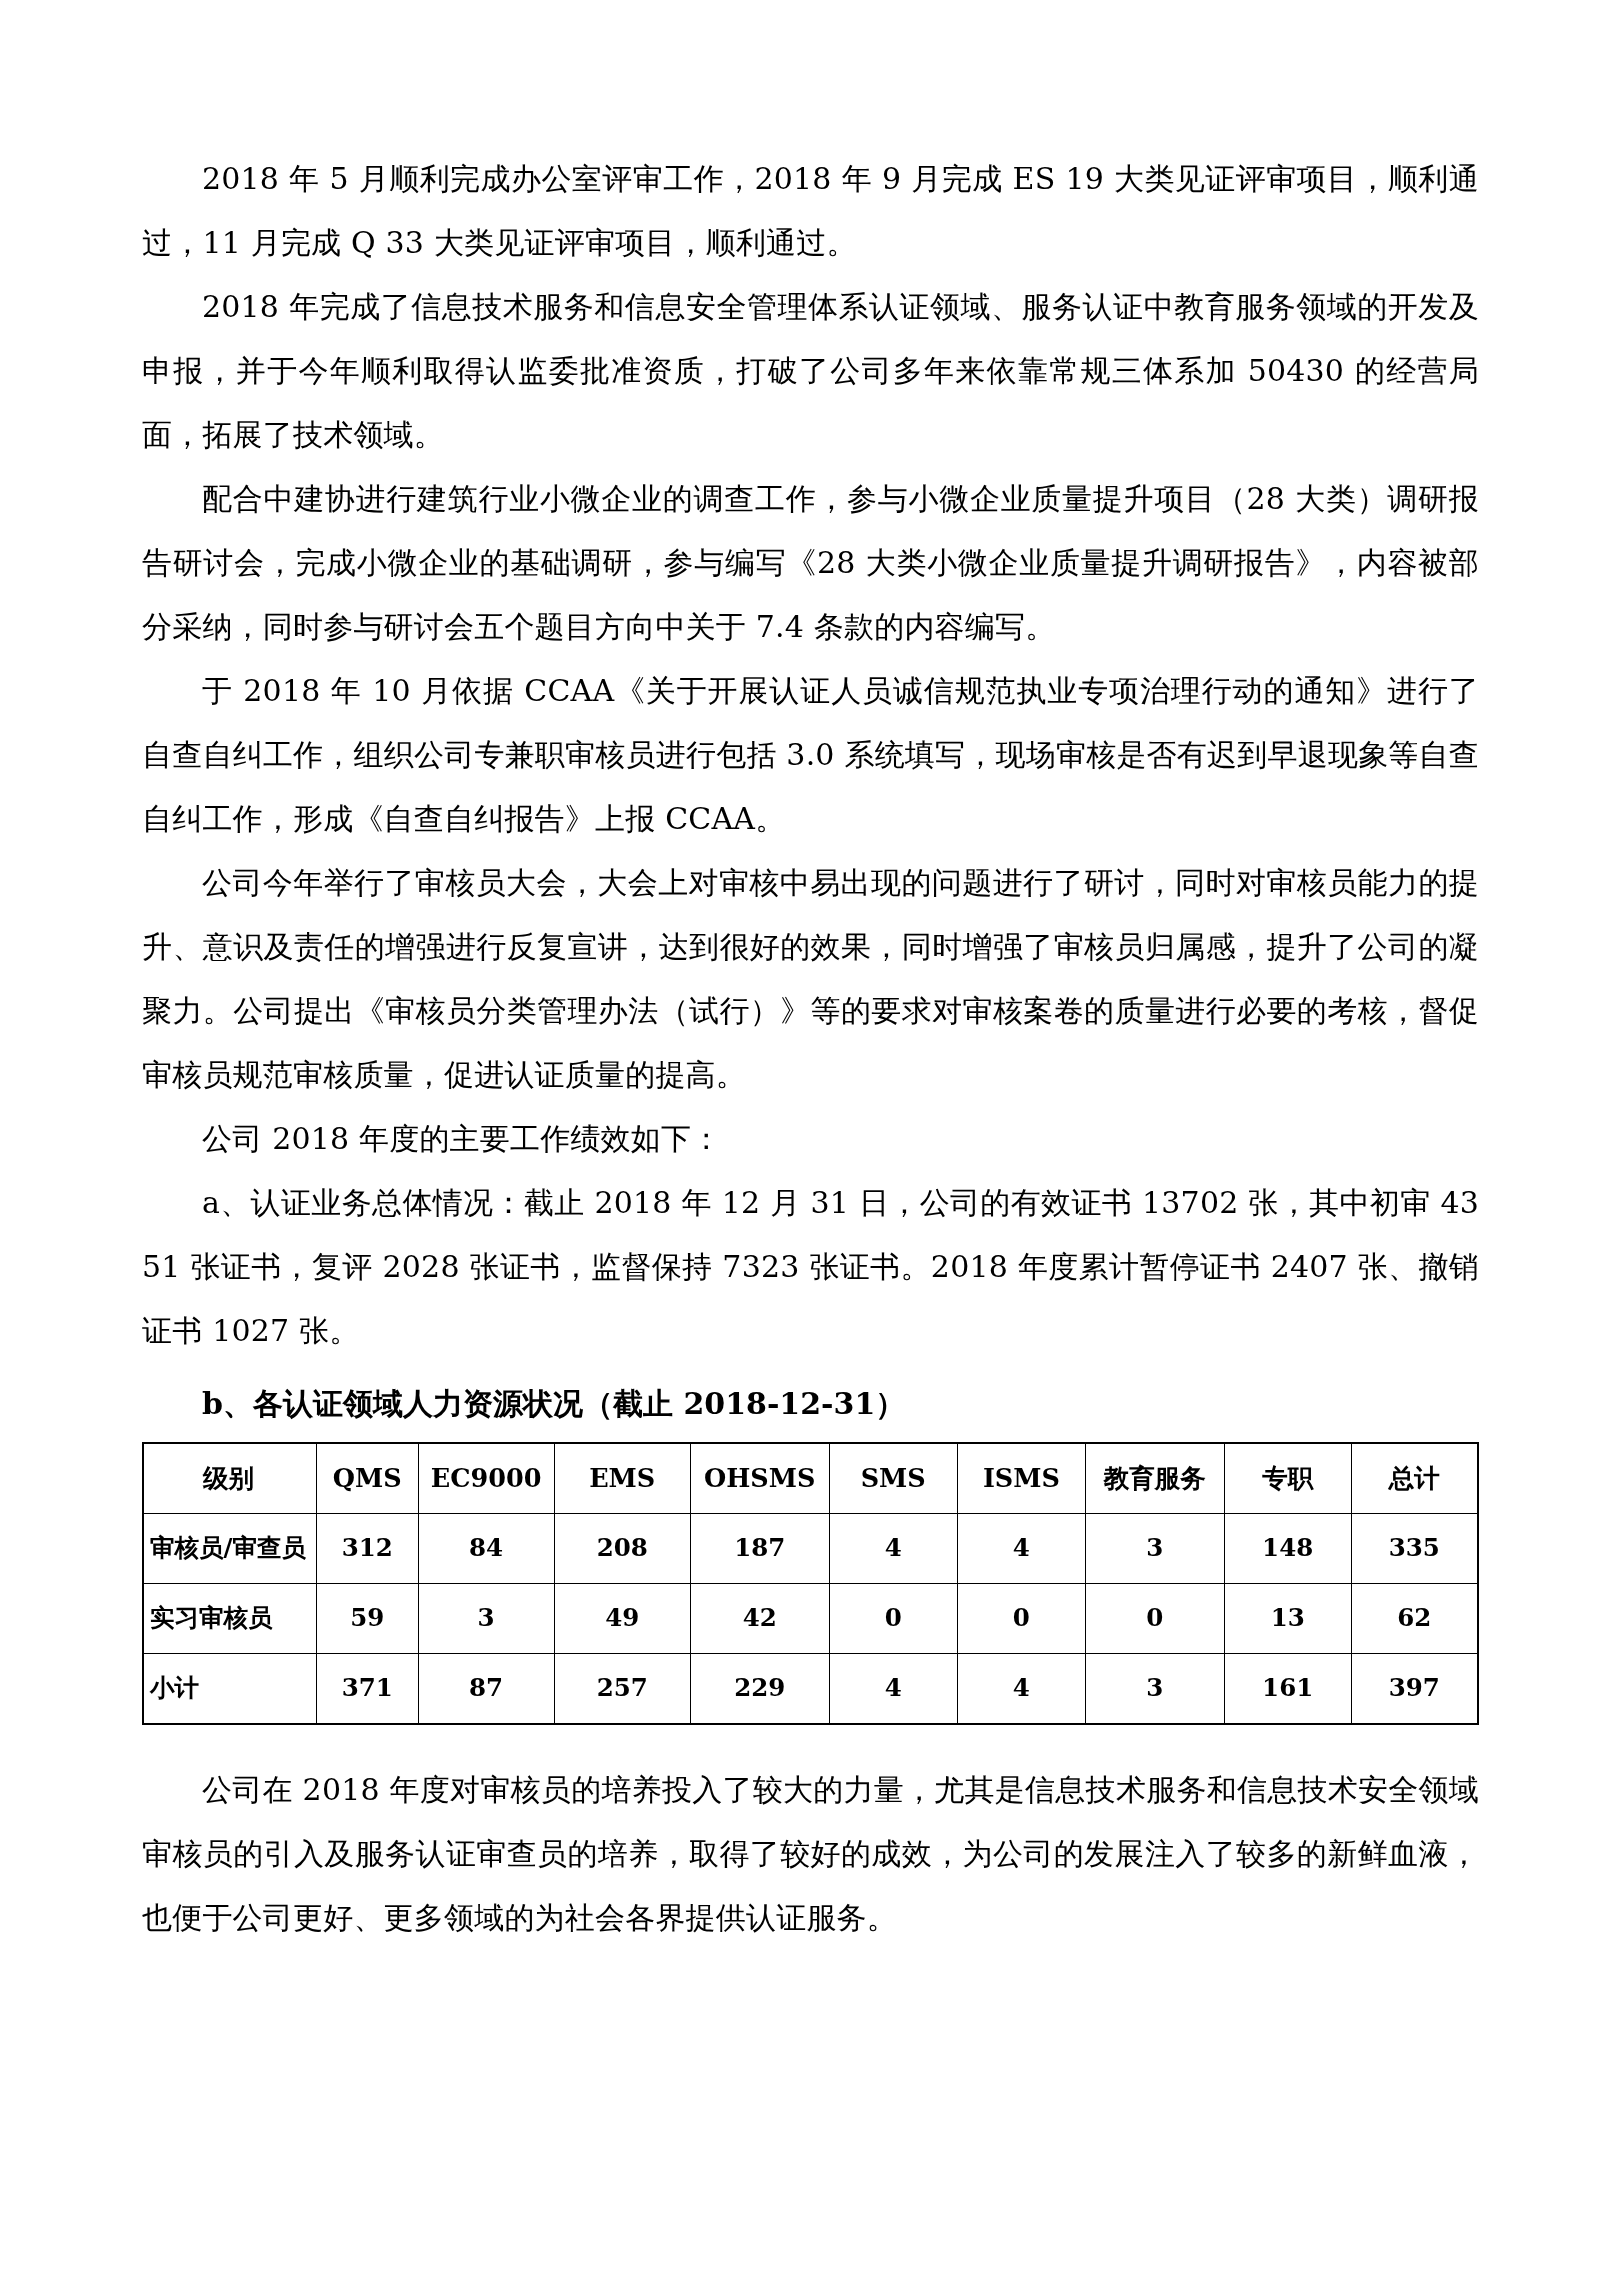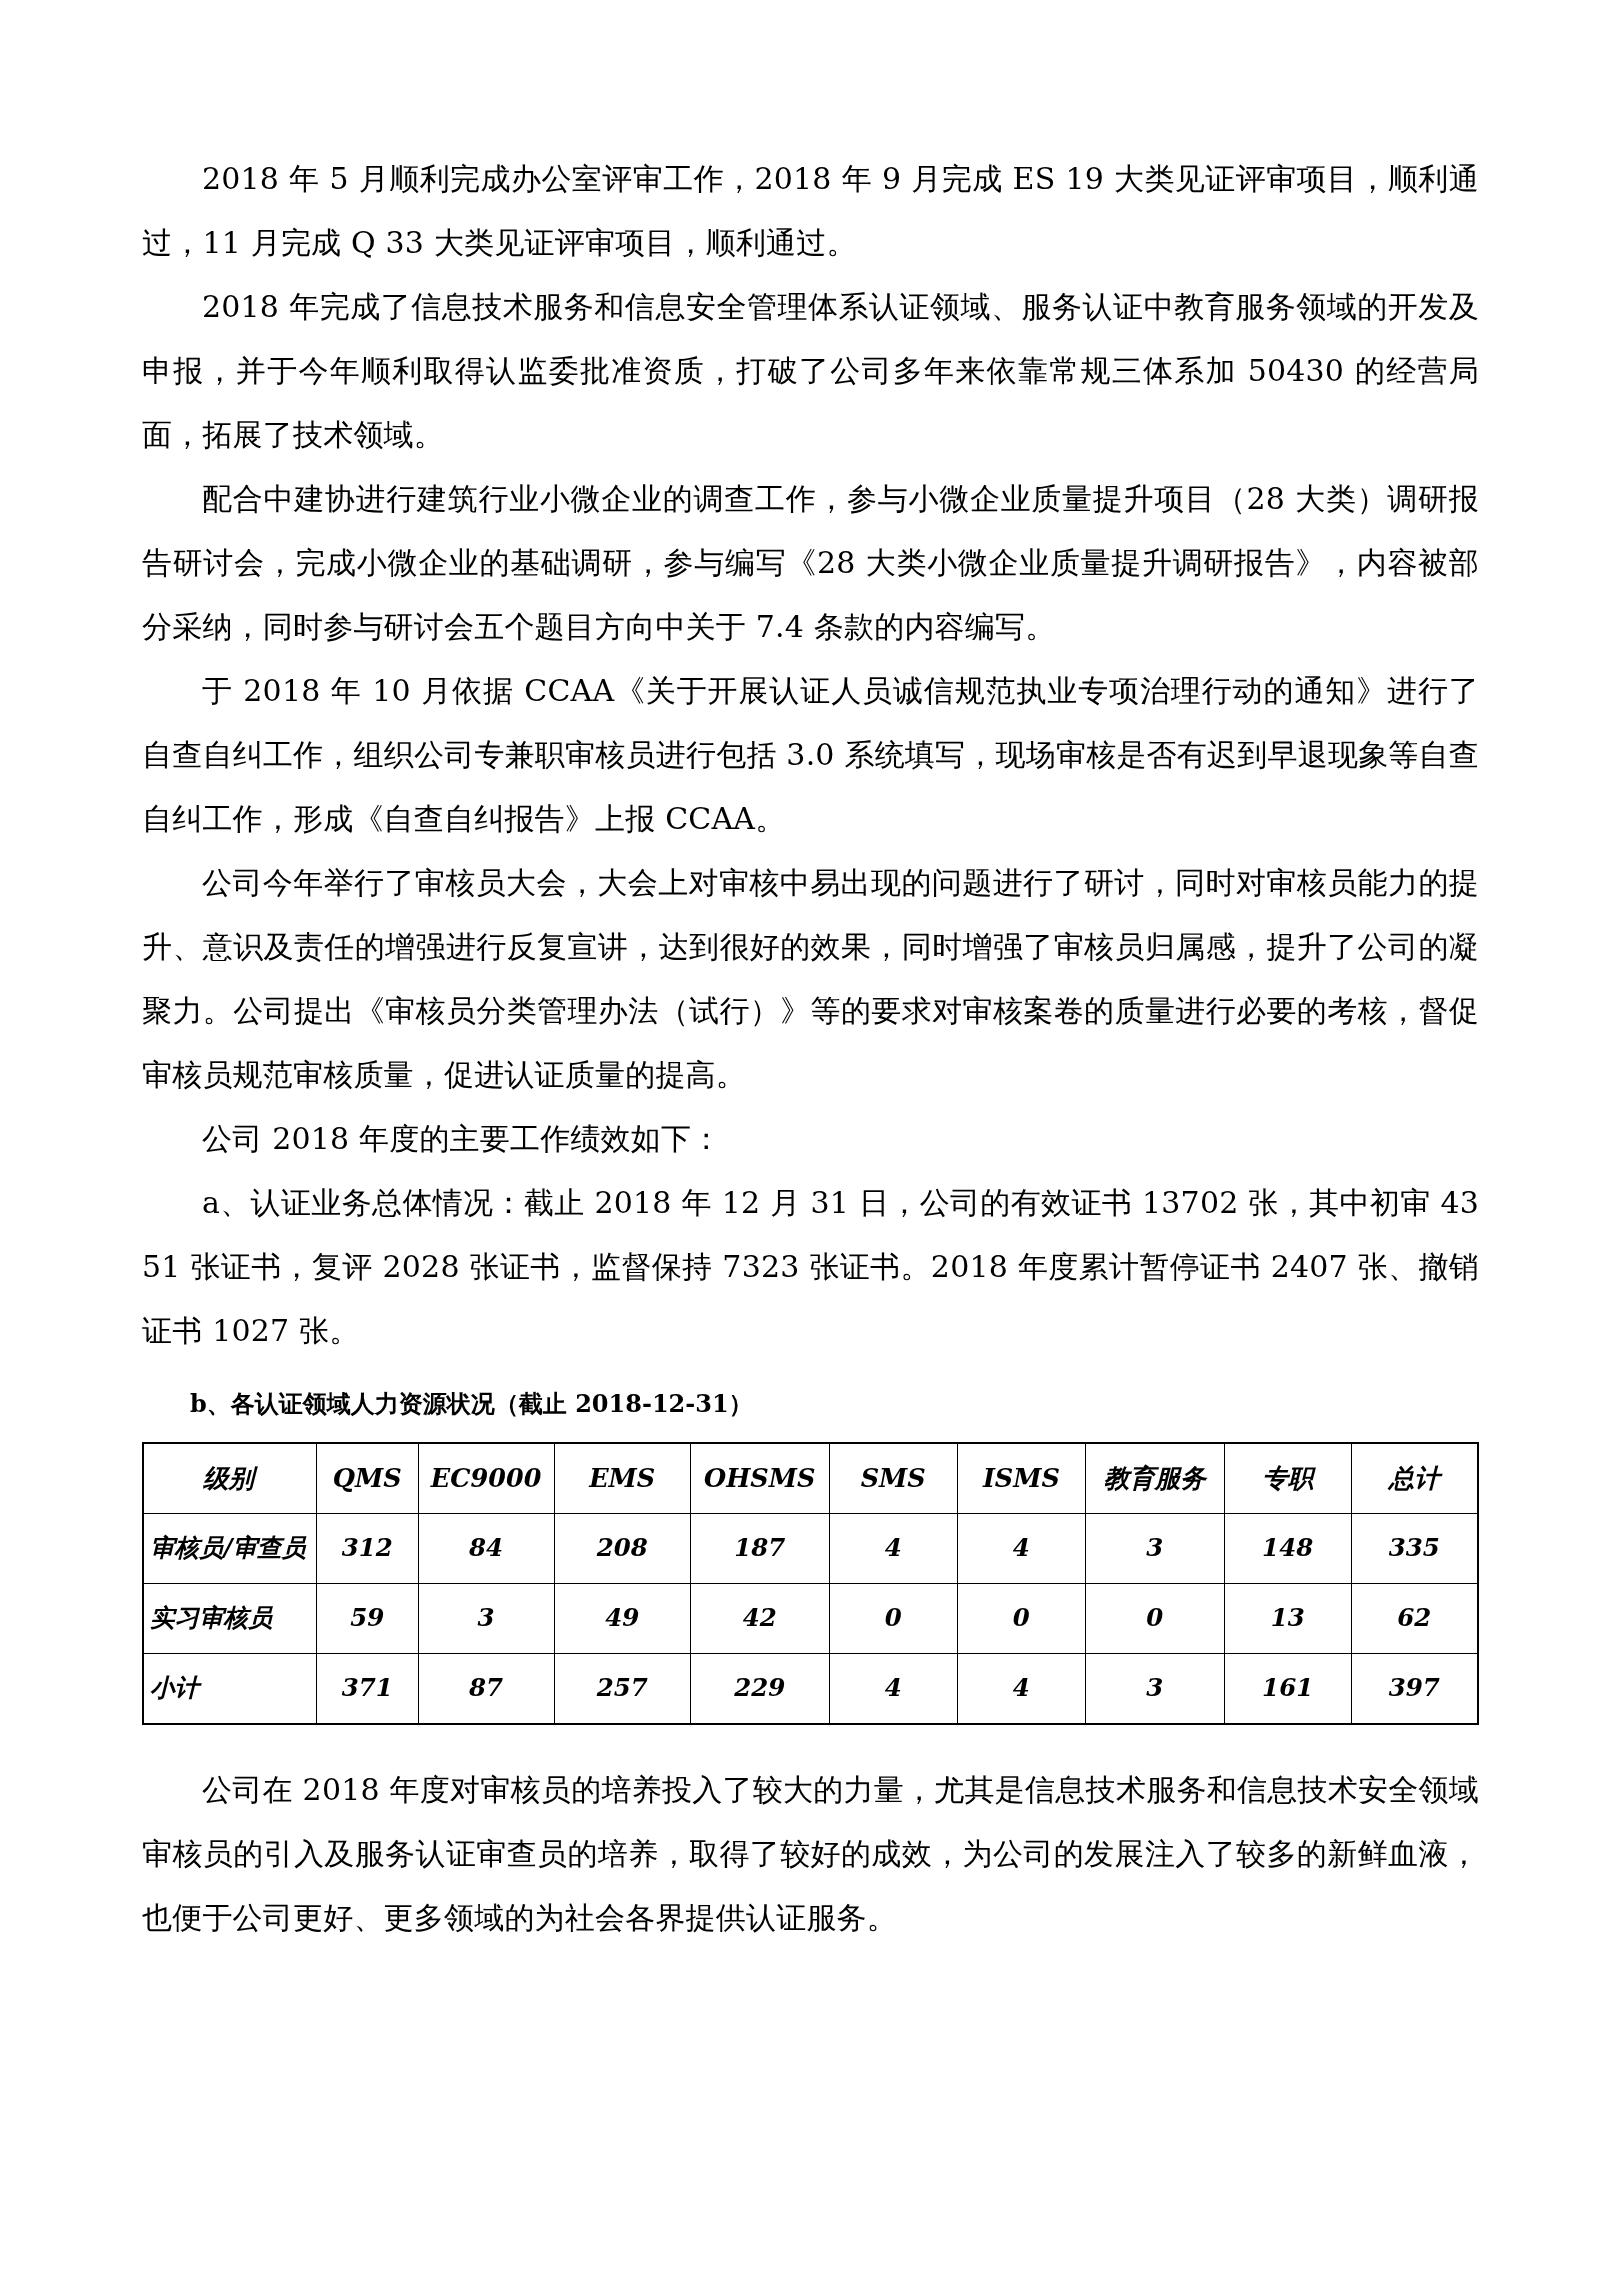--- a/index.html
+++ b/index.html
@@ -33,21 +33,21 @@
     text-justify: inter-ideograph;
     text-indent: 2em;
     letter-spacing: 0.2px;
     word-break: break-all;
   }
   p.para.nolast {
     text-align-last: left;
   }
   .table-caption {
     margin: 11.8px 0 9.8px 0;
-    font-size: 24px;
+    font-size: 30px;
     line-height: 57px;
     text-indent: 2em;
     font-weight: 700;
   }
   table.hr-table {
     border-collapse: collapse;
     width: 100%;
     margin: 5.9px 0 0 0;
     table-layout: fixed;
     border: 2.9px solid #000;
@@ -55,21 +55,20 @@
   table.hr-table th,
   table.hr-table td {
     border: 1.5px solid #000;
     text-align: center;
     font-size: 24.5px;
     font-weight: 700;
     height: 65px;
     padding: 2px 2.9px;
     line-height: 1.2;
     font-family: "DejaVu Serif", "Liberation Serif", serif;
-    font-style: italic;
   }
   table.hr-table th {
     font-size: 25.5px;
   }
   table.hr-table td.rowlabel,
   table.hr-table th.rowlabel {
     text-align: left;
     padding-left: 6px;
   }
   table.hr-table th.rowlabel {

